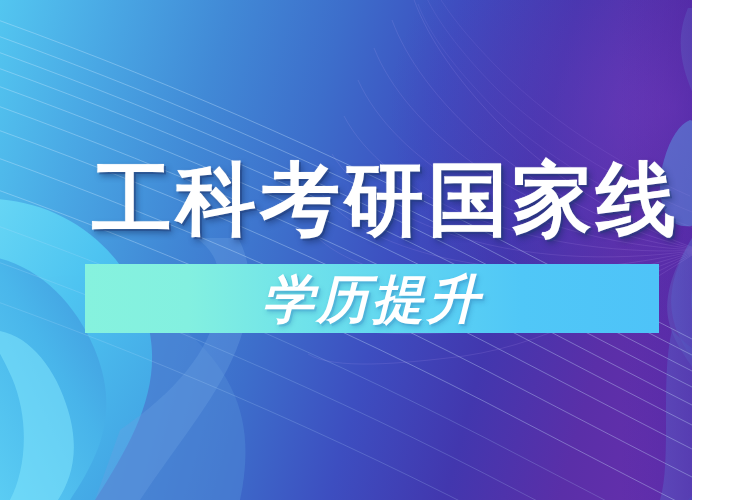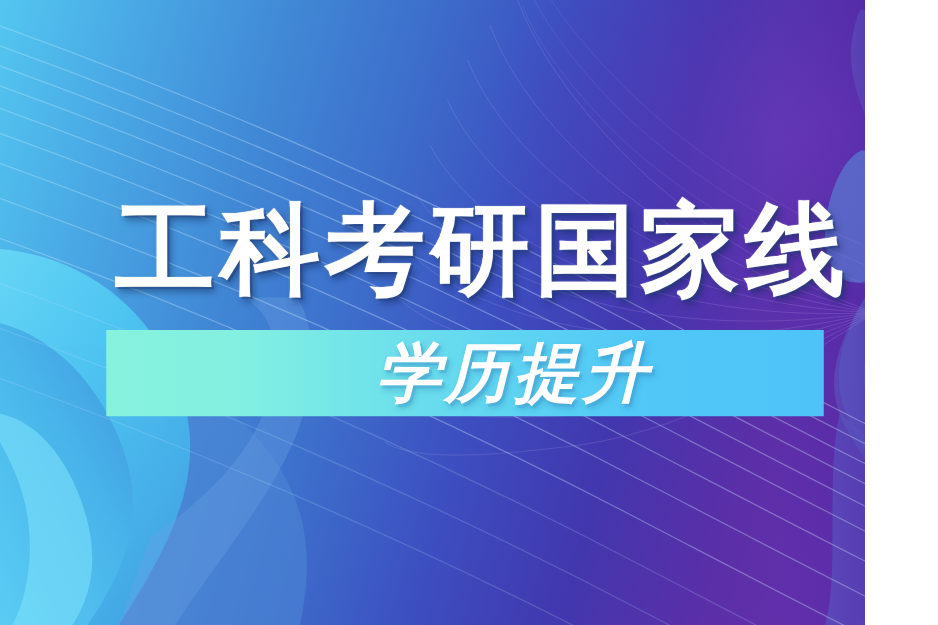--- a/index.html
+++ b/index.html
@@ -87,21 +87,20 @@
     text-align: center;
     font-size: 52px;
     font-weight: bold;
     font-style: italic;
     color: #ffffff;
     letter-spacing: 3px;
     white-space: nowrap;
     text-shadow:
        2px 2px 0 rgba(70,160,210,.35),
        2px 3px 5px rgba(40,120,180,.40);
-    padding-left: 39px;
   }
 </style>
 </head>
 <body>
 
 <div id="banner">
 
   <div class="layer">
     <svg viewBox="0 0 750 500" xmlns="http://www.w3.org/2000/svg" aria-hidden="true">
       <defs>

